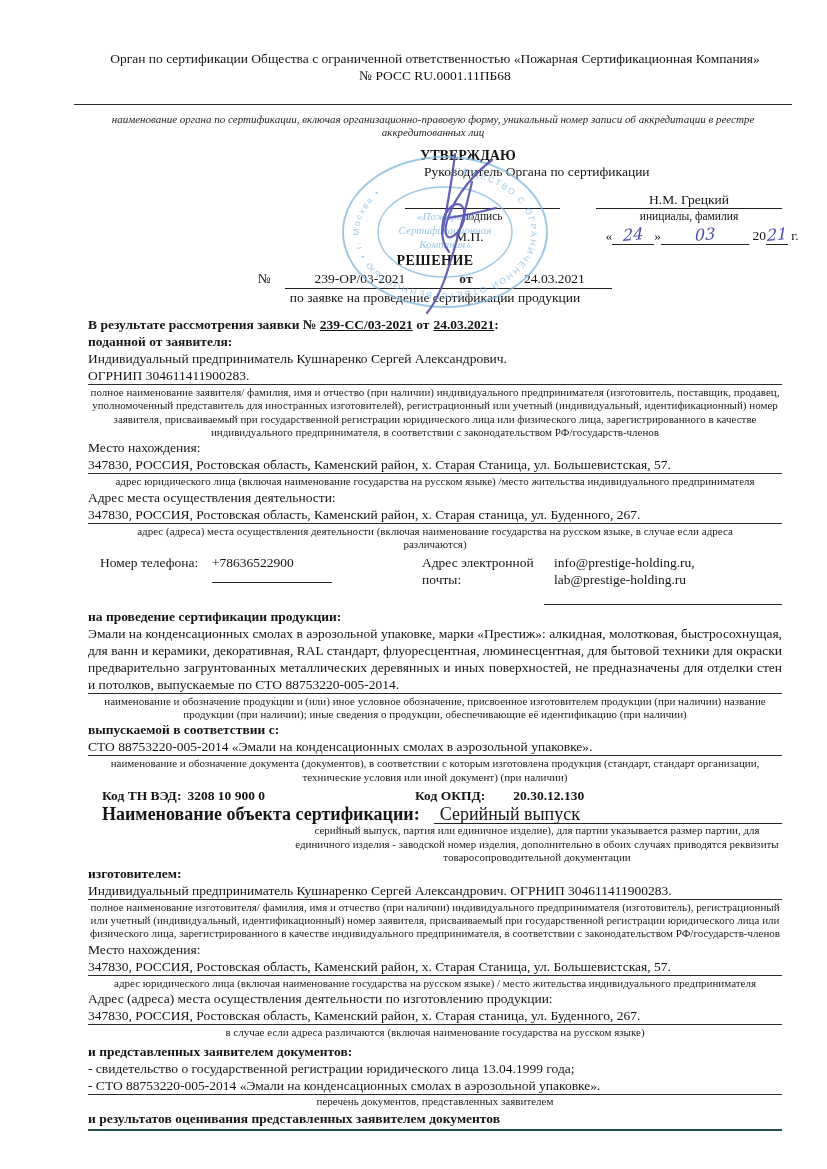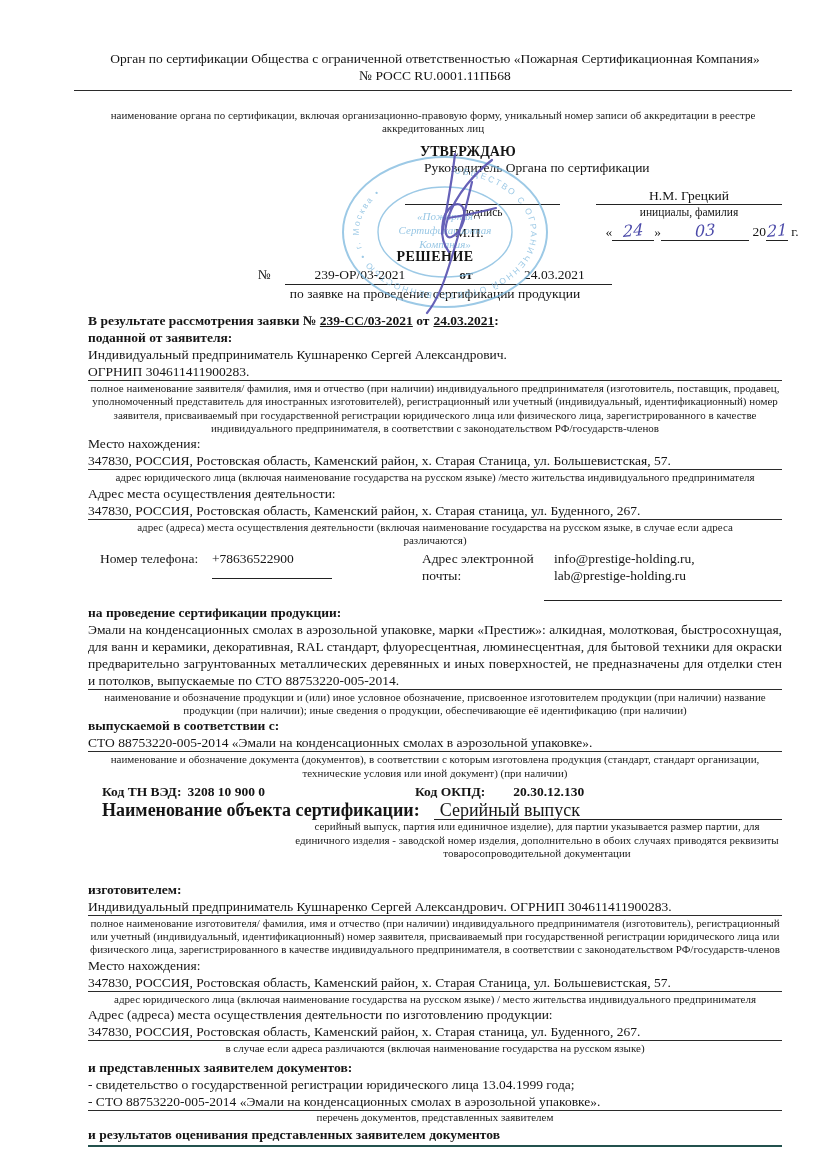--- a/index.html
+++ b/index.html
@@ -6,21 +6,21 @@
   .doc{position:relative;width:827px;height:1169px;background:#ffffff;margin:0 auto;
        font-family:"Liberation Serif",serif;color:#151515;overflow:hidden;}
   .content{position:relative;padding:50px 45px 0 88px;}
   .b{font-weight:bold;}
   .just{text-align:justify;}
   .fine{font-size:11px;line-height:13.4px;text-align:center;color:#1c1c1c;}
   .rule{border-top:1.4px solid #2b2b2b;padding-top:1px;}
   .uline{text-decoration:underline;text-align:right;}
   
   .hdr{font-size:13.5px;line-height:17px;text-align:center;}
-  .hdr-rule{border-top:1.3px solid #2b2b2b;margin:6px -10px 0 -14px;padding-top:18px;}
+  .hdr-rule{border-top:1.3px solid #2b2b2b;margin:20px -10px 0 -14px;padding-top:8px;font-style:italic;}
   
   .approve-row{margin:8px 0 0 332px;font-size:14px;}
   .role-row{margin:0 0 0 336px;font-size:13.5px;}
   .sig-row{display:flex;margin-top:12px;}
   .sig-cell{margin-left:317px;width:155px;text-align:center;}
   .sig-line{border-bottom:1.2px solid #222;height:16px;}
   .name-cell{margin-left:36px;width:186px;text-align:center;}
   .name-line{border-bottom:1.2px solid #222;font-size:13.5px;line-height:16px;}
   .cap{font-size:11.5px;line-height:14px;}
   .mp-row{display:flex;margin-top:5px;align-items:flex-end;}
@@ -144,21 +144,21 @@
       <span style="margin-left:6px;">3208 10 900 0</span>
       <span style="margin-left:150px;">Код ОКПД:</span>
       <span style="margin-left:28px;">20.30.12.130</span>
     </div>
     <div class="obj-row">
       <span class="b" style="margin-left:14px;">Наименование объекта сертификации:</span>
       <span class="obj-val">Серийный выпуск</span>
     </div>
     <div class="fine note-right">серийный выпуск, партия или единичное изделие), для партии указывается размер партии, для единичного изделия - заводской номер изделия, дополнительно в обоих случаях приводятся реквизиты товаросопроводительной документации</div>
 
-    <div class="row b" style="margin-top:20px;">изготовителем:</div>
+    <div class="row b" style="margin-top:0;">изготовителем:</div>
     <div class="row">Индивидуальный предприниматель Кушнаренко Сергей Александрович. ОГРНИП 304611411900283.</div>
     <div class="fine rule">полное наименование изготовителя/ фамилия, имя и отчество (при наличии) индивидуального предпринимателя (изготовитель), регистрационный или учетный (индивидуальный, идентификационный) номер заявителя, присваиваемый при государственной регистрации юридического лица или физического лица, зарегистрированного в качестве индивидуального предпринимателя, в соответствии с законодательством РФ/государств-членов</div>
 
     <div class="row">Место нахождения:</div>
     <div class="row">347830, РОССИЯ, Ростовская область, Каменский район, х. Старая Станица, ул. Большевистская, 57.</div>
     <div class="fine rule">адрес юридического лица (включая наименование государства на русском языке) / место жительства индивидуального предпринимателя</div>
 
     <div class="row">Адрес (адреса) места осуществления деятельности по изготовлению продукции:</div>
     <div class="row">347830, РОССИЯ, Ростовская область, Каменский район, х. Старая станица, ул. Буденного, 267.</div>
     <div class="fine rule">в случае если адреса различаются (включая наименование государства на русском языке)</div>

